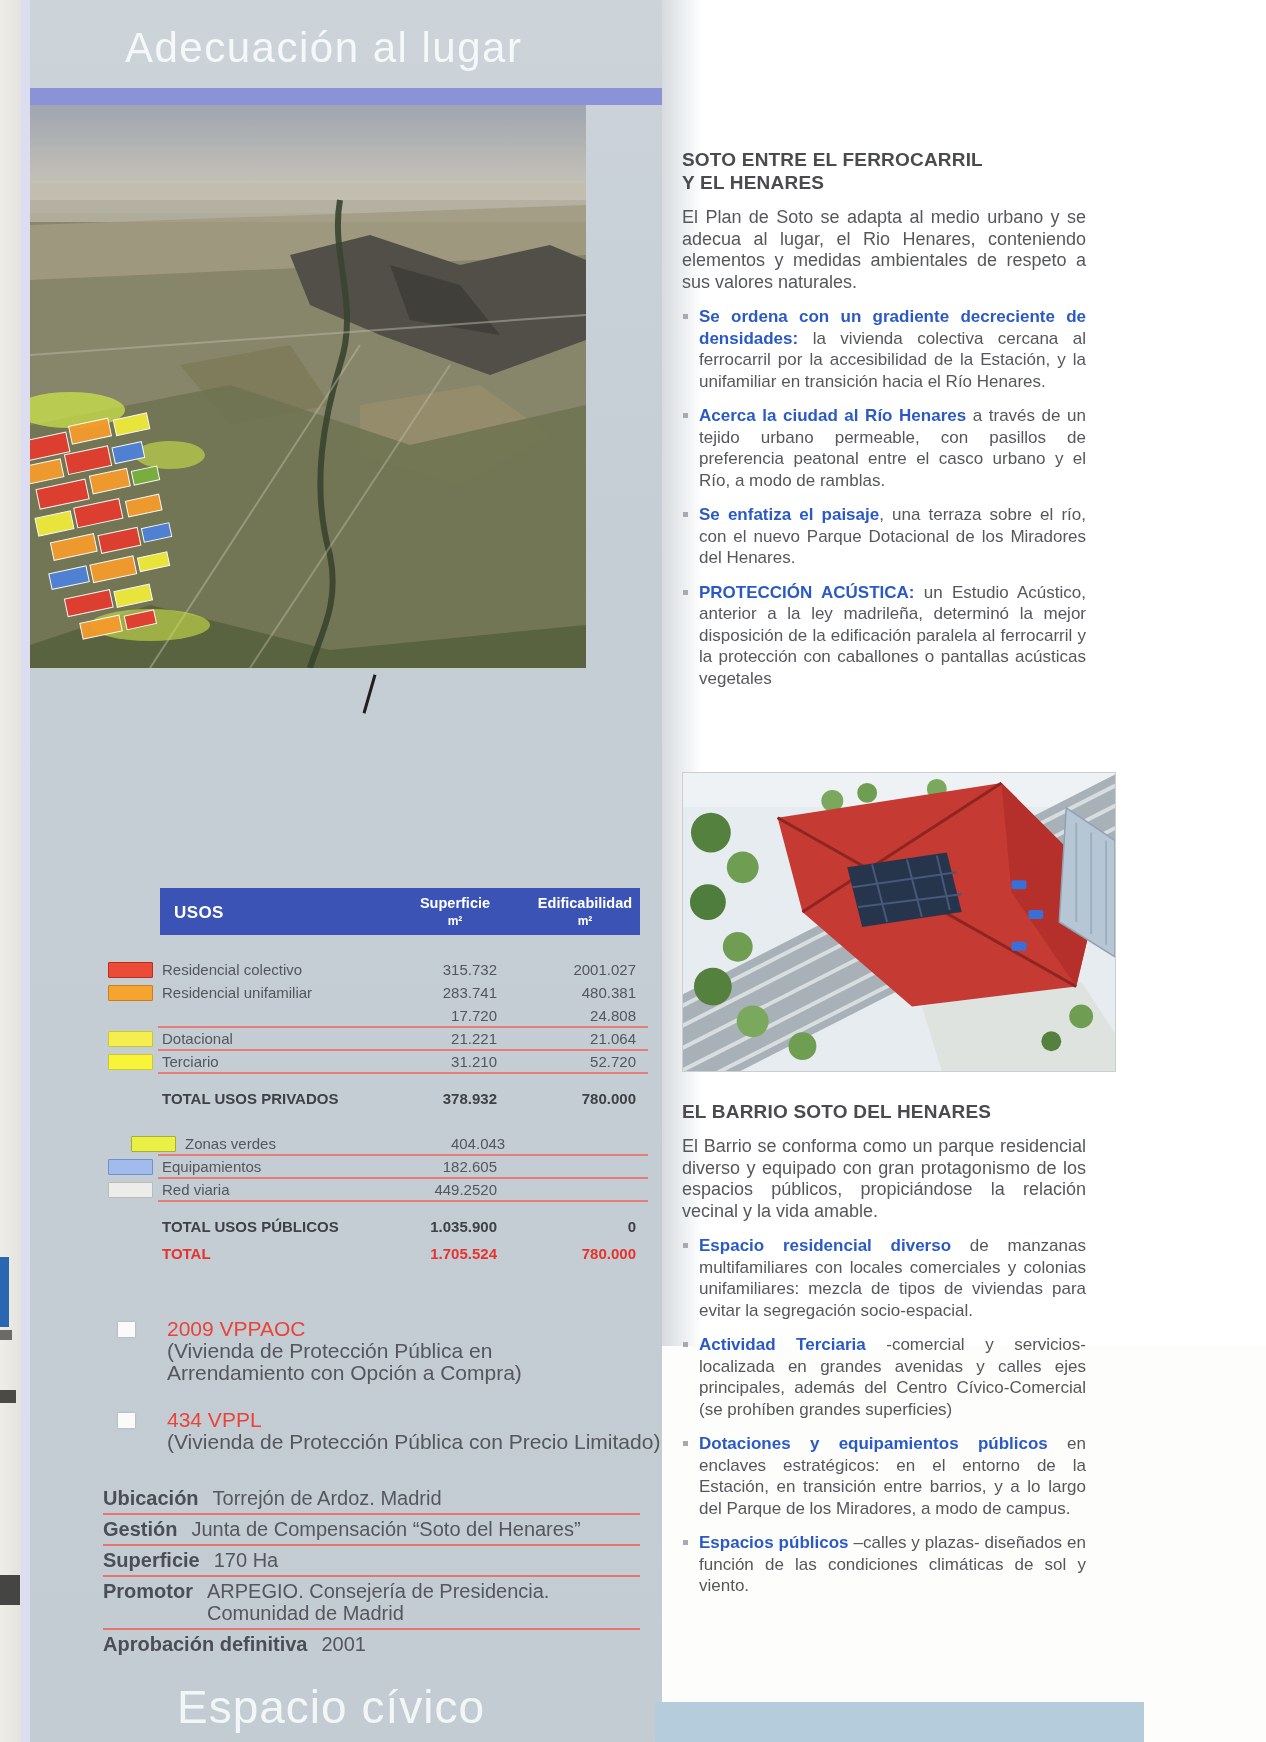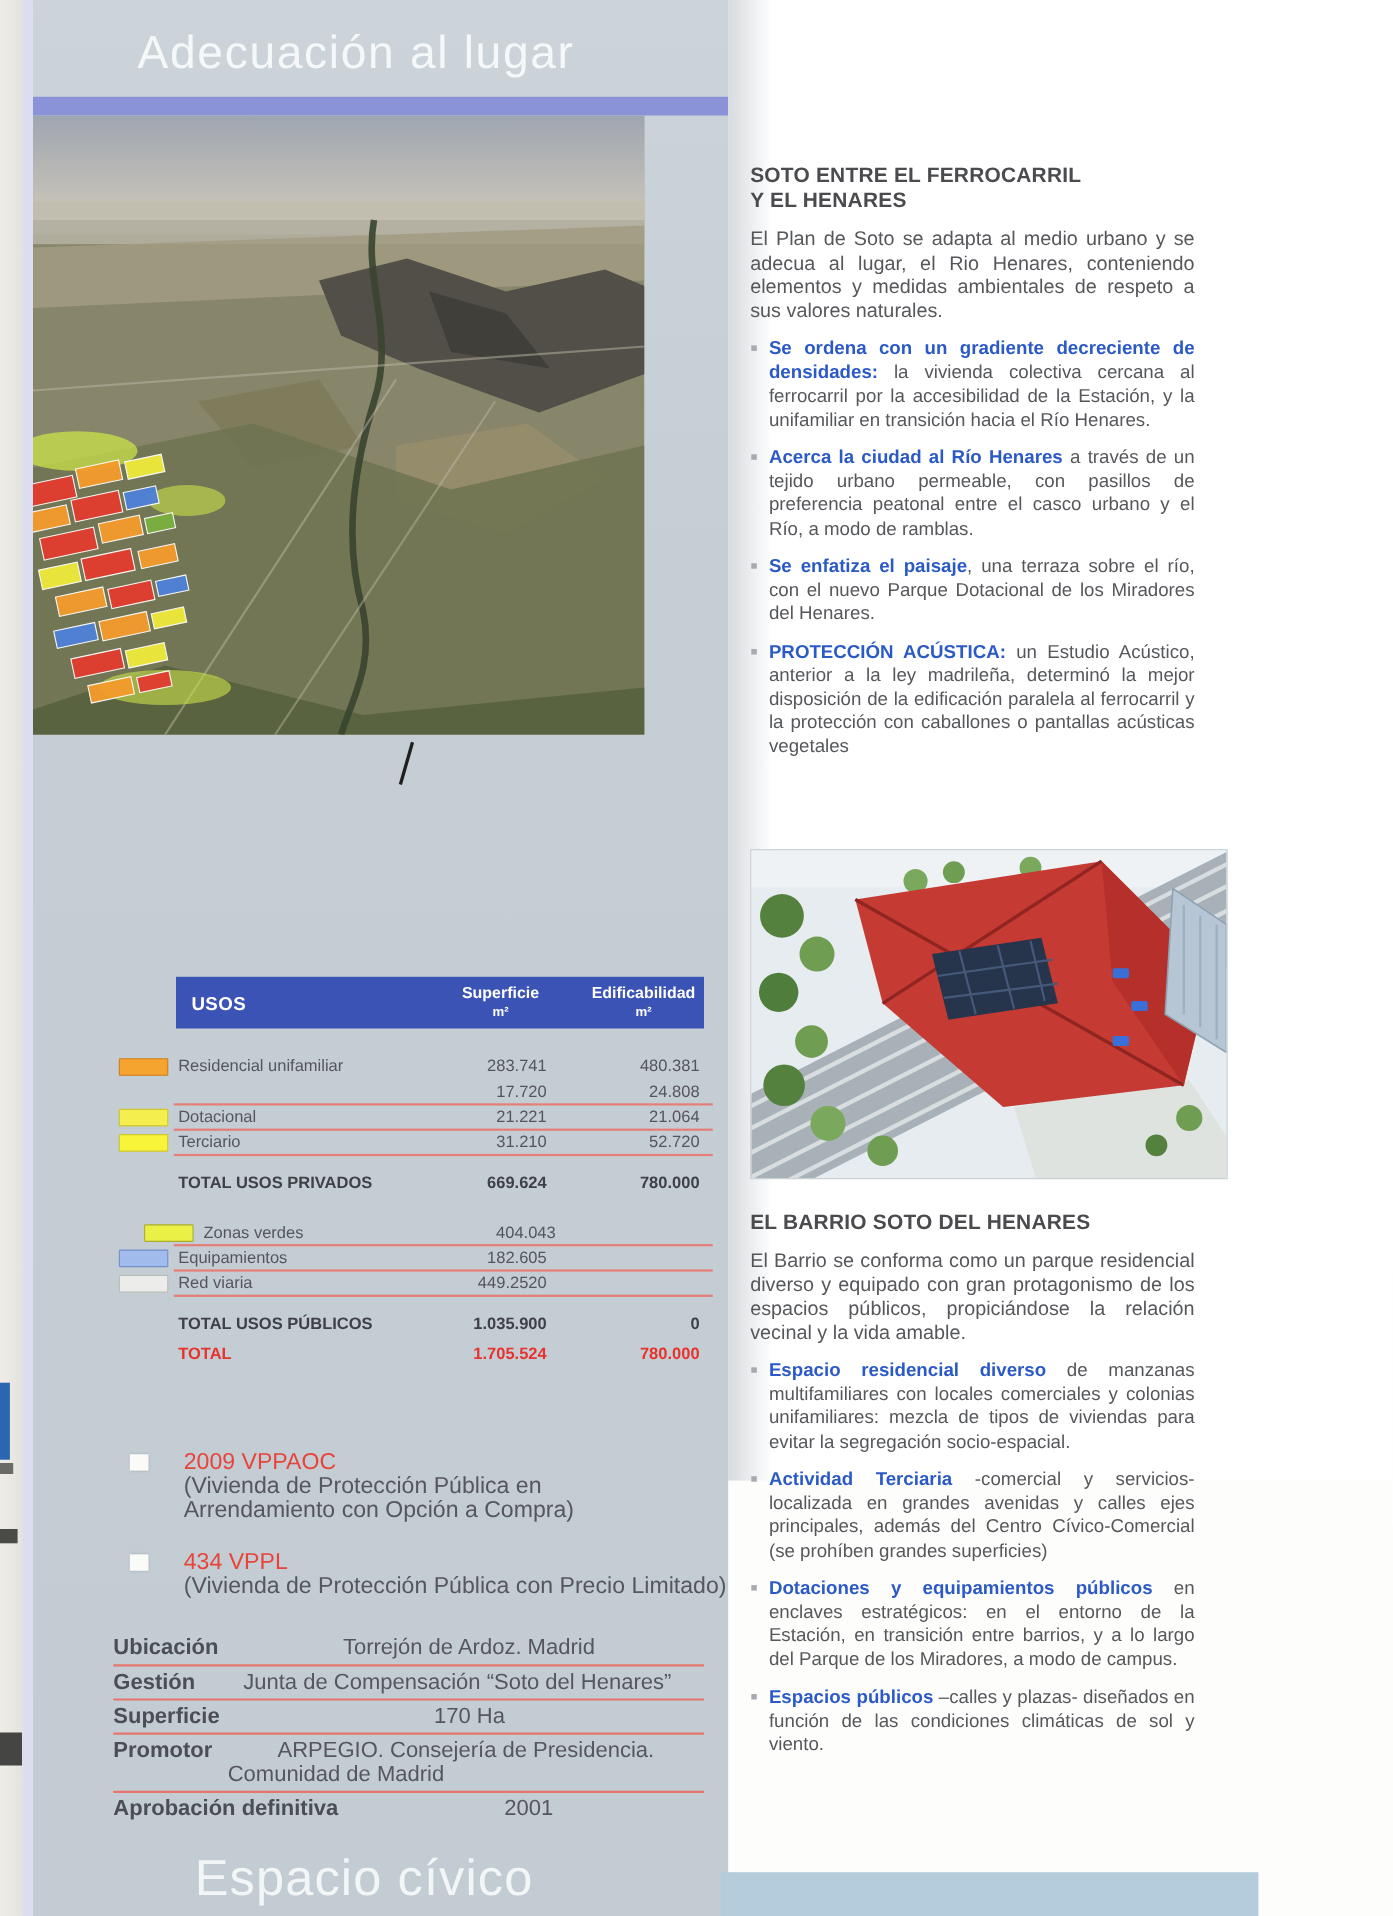--- a/index.html
+++ b/index.html
@@ -61,21 +61,21 @@
   .note:nth-of-type(1) .note-desc{display:block;max-width:402px;}
   .note:nth-of-type(2) .note-desc{display:block;white-space:nowrap;}
 
   
   .meta{position:absolute;left:73px;top:1484px;width:537px;}
   .meta-item{display:grid;grid-template-columns:max-content 1fr;column-gap:14px;
              padding:3px 0 4px;border-bottom:2px solid rgba(238,95,84,.8);
              font-size:20px;line-height:22px;}
   .meta-item:last-child{border-bottom:none;}
   .meta-label{font-weight:bold;color:#4b4e54;}
-  .meta-value{color:#55575c;text-align:center;}
+  .meta-value{color:#55575c;}
   .meta-value2{grid-column:2;color:#55575c;}
 
   .panel-footer{position:absolute;left:0;top:1680px;width:100%;text-align:center;
                 font-size:46px;color:#f2f6f7;letter-spacing:1px;padding-right:30px;
                 box-sizing:border-box;}
 
   
   .right-col{position:absolute;left:662px;top:0;width:604px;height:1346px;background:#ffffff;}
   .gutter{position:absolute;left:0;top:0;width:40px;height:100%;
           background:linear-gradient(to right,rgba(150,160,170,.38),rgba(150,160,170,0));}
@@ -172,20 +172,27 @@
         <span class="th-unit">m²</span>
       </span>
       <span class="th-col th-edif">
         <span>Edificabilidad</span><br>
         <span class="th-unit">m²</span>
       </span>
     </div>
 
     <div class="tbl-rows">
 
+        <div class="trow">
+          <span class="swatch" style="background: rgb(236, 75, 55); border-color: rgb(187, 45, 30);"></span>
+          <span class="lbl">Residencial colectivo</span>
+          <span class="sup">315.732</span>
+          <span class="edif">2001.027</span>
+
+        </div>
 
         <div class="trow">
           <span class="swatch" style="background: rgb(246, 164, 48); border-color: rgb(207, 125, 26);"></span>
           <span class="lbl">Residencial unifamiliar</span>
           <span class="sup">283.741</span>
           <span class="edif">480.381</span>
 
         </div>
 
         <div class="trow rule-line">
@@ -208,21 +215,21 @@
           <span class="swatch" style="background: rgb(248, 244, 58); border-color: rgb(205, 198, 44);"></span>
           <span class="lbl">Terciario</span>
           <span class="sup">31.210</span>
           <span class="edif">52.720</span>
           <span class="rrule"></span>
         </div>
 
         <div class="trow total mt14">
           <span class="swatch"></span>
           <span class="lbl">TOTAL USOS PRIVADOS</span>
-          <span class="sup">669.624</span>
+          <span class="sup">378.932</span>
           <span class="edif">780.000</span>
 
         </div>
 
         <div class="trow rule-line mt22">
           <span class="swatch" style="background: rgb(234, 240, 70); border-color: rgb(168, 173, 46);"></span>
           <span class="lbl">Zonas verdes</span>
           <span class="sup">404.043</span>
           <span class="edif"></span>
           <span class="rrule"></span>

